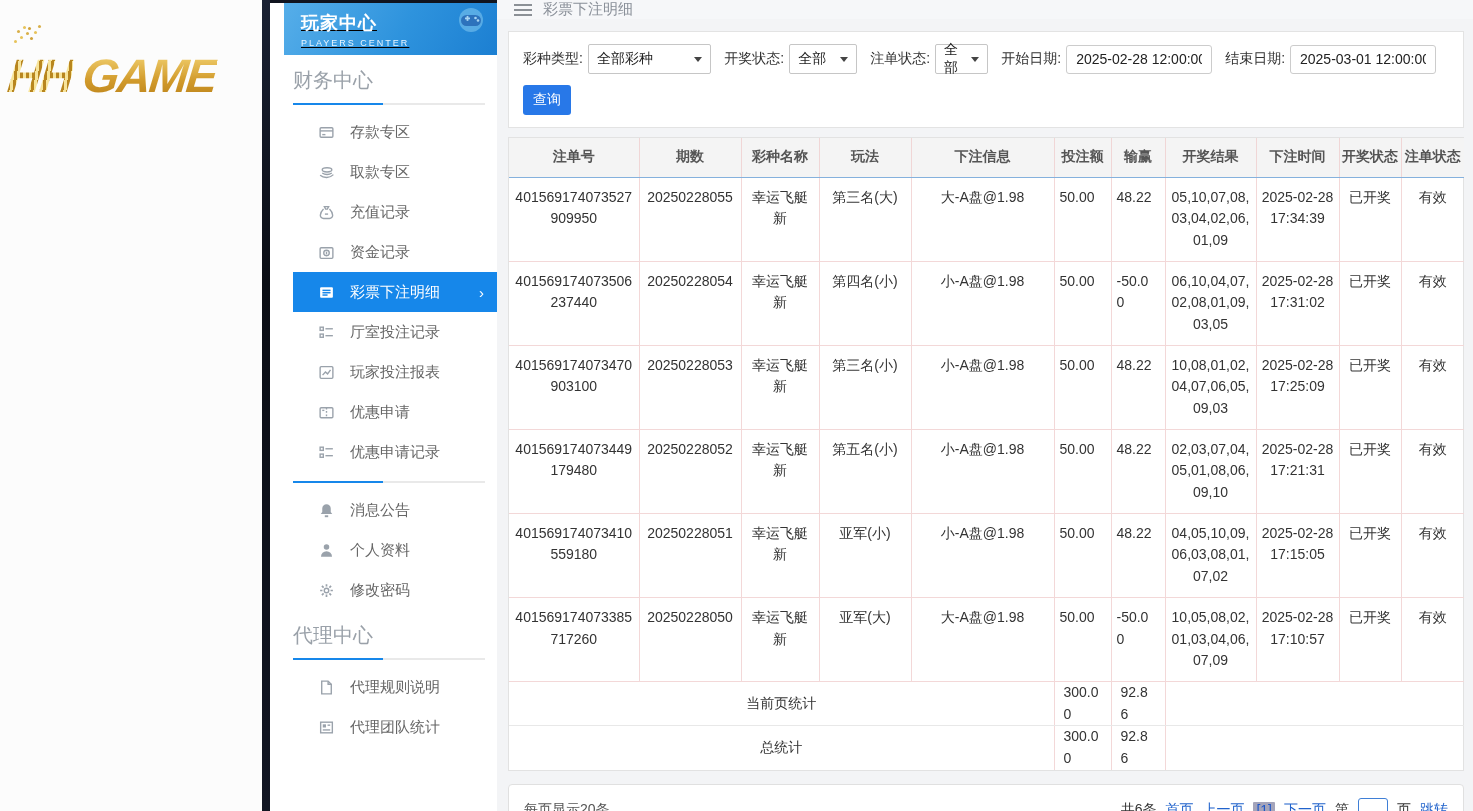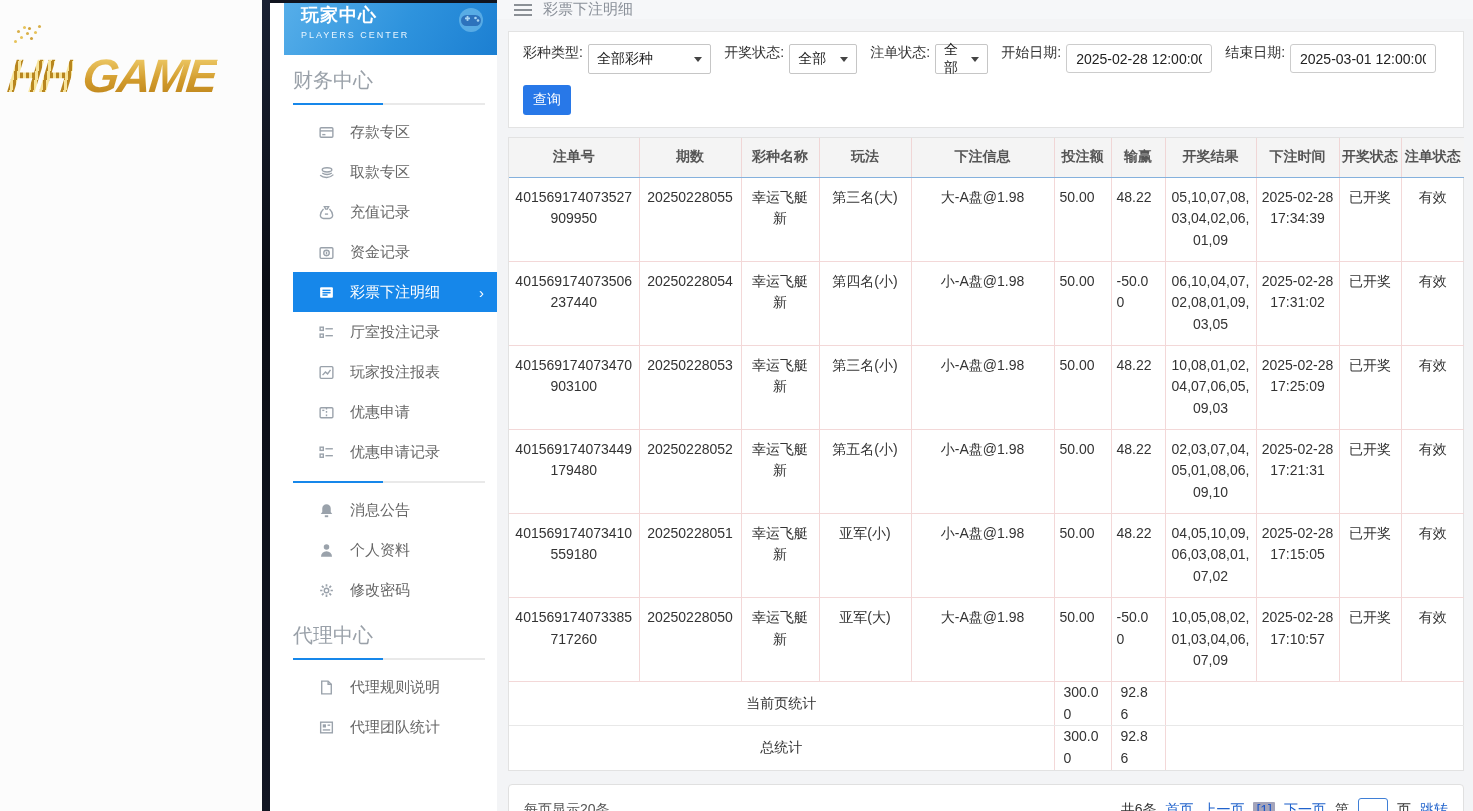--- a/index.html
+++ b/index.html
@@ -25,21 +25,21 @@
       20px -9px 0 #e7c35a,24px -15px 0 #d9b04a; }
 
   
   .dark-strip { width:8px; background:linear-gradient(180deg,#1a2133,#0b0e15 35%,#121623); }
 
   
   .sidebar { width:227px; background:#fff; position:relative;
     box-shadow:inset 0 3px 0 #10141f; padding-top:3px; }
   .side-header { height:52px; margin-left:14px; position:relative; overflow:hidden;
     background:linear-gradient(120deg,#56aee9 0%,#2e93dd 55%,#1c7fd2 100%);
-    display:flex; flex-direction:column; justify-content:flex-start; padding-left:17px; }
+    display:flex; flex-direction:column; justify-content:center; padding-left:17px;text-decoration:underline; }
   .side-header .t1 { color:#fff; font-size:18px; font-weight:bold; letter-spacing:1px; }
   .side-header .t2 { color:#eaf6ff; font-size:9px; letter-spacing:2px; margin-top:3px; }
   .gamepad-badge { position:absolute; right:10px; top:4px; opacity:.85; }
 
   .side-section-title { padding:12px 12px 0 23px; font-size:20px; color:#9aa1a9; }
   .side-underline { height:2px; background:#e9e9e9; margin:9px 12px 7px 23px; position:relative; }
   .side-underline::before { content:""; position:absolute; left:0; top:0; height:2px;
     width:90px; background:#1687ea; }
 
   .side-item { display:flex; align-items:center; height:40px; padding-left:48px;
@@ -56,21 +56,21 @@
     background:linear-gradient(90deg,#151a29,#2c2026 20%,#4a2c23 40%,#3a3029 55%,#262632 75%,#1b2340); }
   .topbar { height:40px; background:#f6f7f9; display:flex; align-items:center;
     padding-left:17px; gap:11px; }
   .hamburger { width:18px; display:inline-flex; flex-direction:column; gap:3px; cursor:pointer; }
   .hamburger i { height:2px; background:#8b9096; display:block; }
   .topbar-title { color:#8a9099; font-size:15px; }
 
   .content { flex:1; background:#f3f4f6; padding:12px 9px 0 11px; }
 
   .filter-panel { background:#fff; border:1px solid #e3e3e3; padding:12px 14px; }
-  .filter-row { display:flex; font-size:14px; color:#333; flex-wrap:nowrap; }
+  .filter-row { display:flex; align-items:center; font-size:14px; color:#333; flex-wrap:nowrap; }
   .f-label { margin-right:5px; white-space:nowrap; }
   .selectbox { height:30px; border:1px solid #c6c6c6; border-radius:2px; background:#fff;
     display:inline-flex; align-items:center; justify-content:space-between;
     padding:0 8px; margin-right:13px; cursor:pointer; color:#222; }
   .caret { width:0; height:0; border-left:4px solid transparent; border-right:4px solid transparent;
     border-top:5px solid #444; margin-left:8px; }
   .dateinput { height:29px; width:146px; border:1px solid #ccc; border-radius:3px;
     padding:0 9px; font-size:14px; color:#222; margin-right:13px;
     font-family:"Liberation Sans","DejaVu Sans",sans-serif; }
   .btn-search { margin-top:11px; width:48px; height:30px; background:#2878e8; color:#fff;

